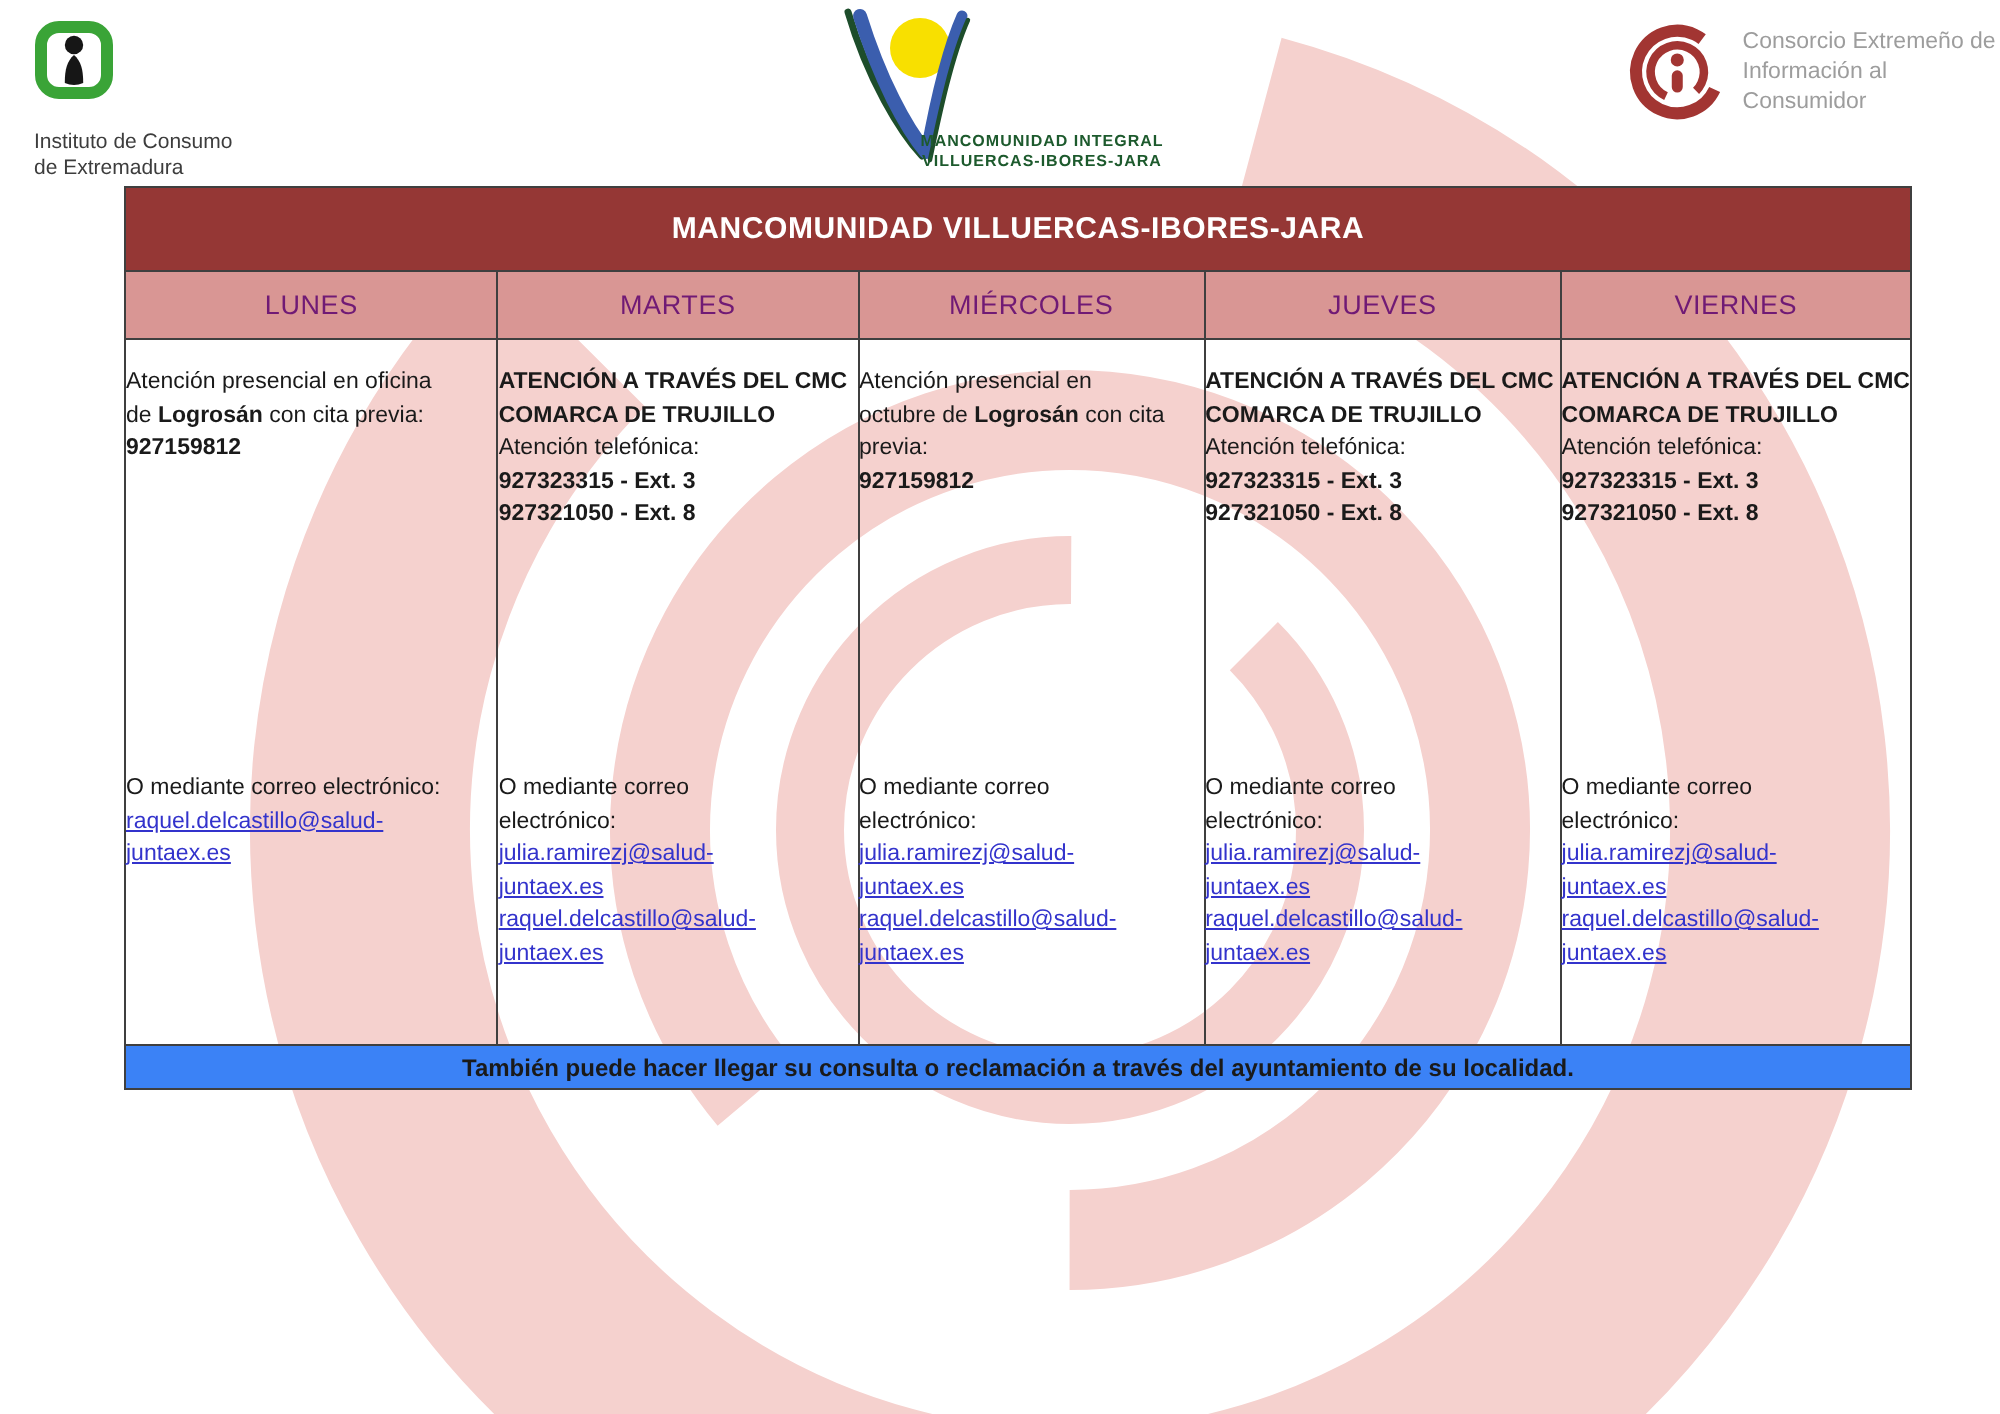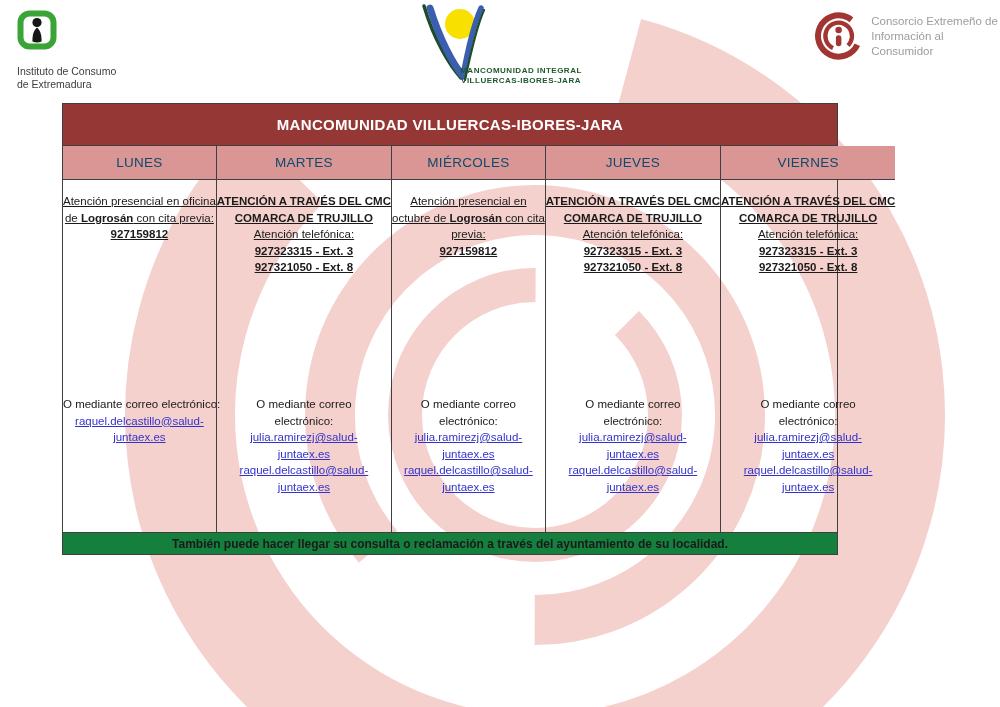--- a/index.html
+++ b/index.html
@@ -29,58 +29,58 @@
   .logo-manco{position:absolute;left:398px;top:2px;width:210px;height:92px;}
   .manco-text{position:absolute;left:48px;top:64px;width:150px;text-align:center;
     font-size:8px;font-weight:700;letter-spacing:.5px;color:#1d5a2d;
     text-transform:uppercase;line-height:9.5px;}
   .logo-consorcio{position:absolute;left:812px;top:8px;width:190px;}
   .cons-row{display:flex;align-items:center;gap:6px;}
   .cons-text{font-size:11.5px;line-height:15px;color:#9d9d9d;}
 
   
   .table{
-    position:absolute;left:62px;top:103px;width:776px;
+    position:absolute;left:62px;top:93px;width:894px;
     border:1px solid var(--border);
     background:transparent;
   }
   .t-title{
     background:var(--title-bg);color:#ffffff;
     font-weight:700;font-size:15px;letter-spacing:.3px;
     text-align:center;line-height:42px;height:42px;
     border-bottom:1px solid var(--border);
   }
   .t-sub{
     font-weight:700;font-size:17px;color:#000;
     text-align:center;line-height:40px;height:40px;
     border-bottom:1px solid var(--border);
     background:transparent;
   }
   .t-grid{display:grid;grid-template-columns:183fr 177fr 170fr 175fr 171fr;}
   .day-h{
     background:var(--dayhdr-bg);
-    font-size:13.5px;color:#0c4a6e;text-align:center;
+    font-size:13.5px;color:#701a75;text-align:center;
     height:34px;line-height:34px;letter-spacing:.3px;
     border-right:1px solid var(--border);
     border-bottom:1px solid var(--border);
   }
   .day-h:nth-child(5n){border-right:none;}
   .day-cell{
     position:relative;height:352px;
     border-right:1px solid var(--border);
     background:transparent;
-    font-size:11.5px;line-height:16.5px;text-align:center;text-decoration:underline;
+    font-size:11.5px;line-height:16.5px;text-align:left;
   }
   .day-cell:nth-child(5n){border-right:none;}
   .info{padding-top:13px;}
   .line{white-space:nowrap;}
   .email{position:absolute;top:216px;left:0;right:0;}
   .email-link{display:block;color:var(--link);text-decoration:underline;cursor:pointer;}
   .t-footer{
-    background:#15803d;
+    background:#3b82f6;
     border-top:1px solid var(--border);
     font-weight:700;font-size:12px;text-align:center;
     height:22px;line-height:22px;
   }
 </style>
 </head>
 <body>
 
 <svg class="wm-svg" viewBox="0 0 1000 707" aria-hidden="true">
   <g fill="none" stroke="#f5d1ce">

